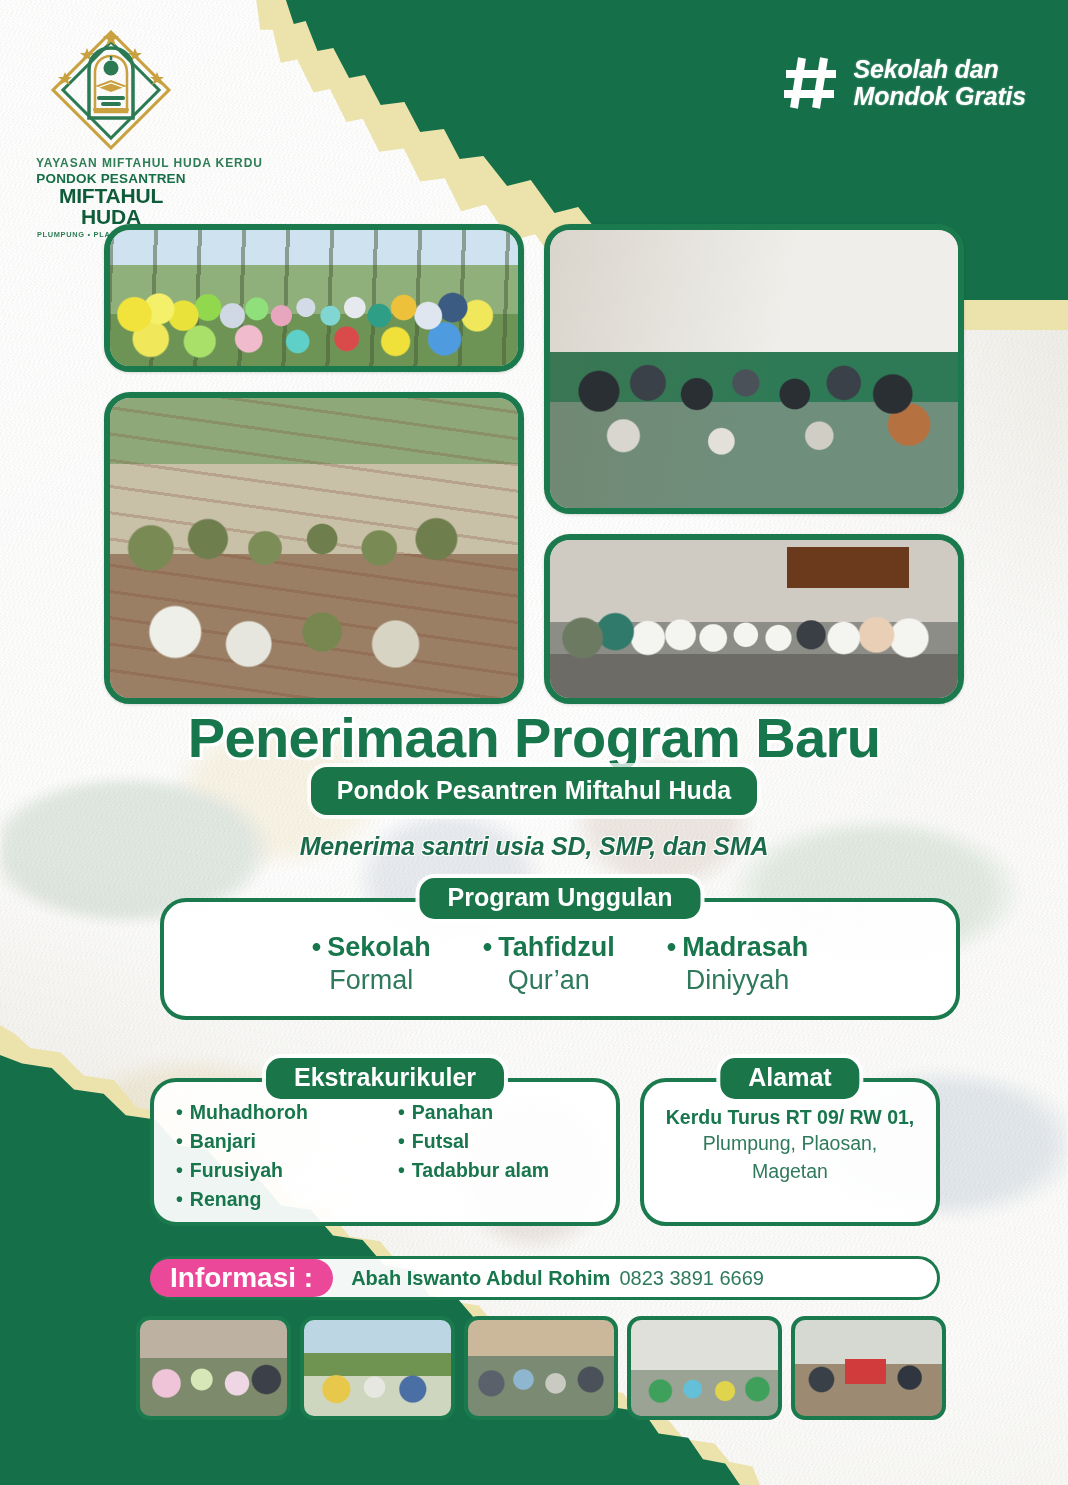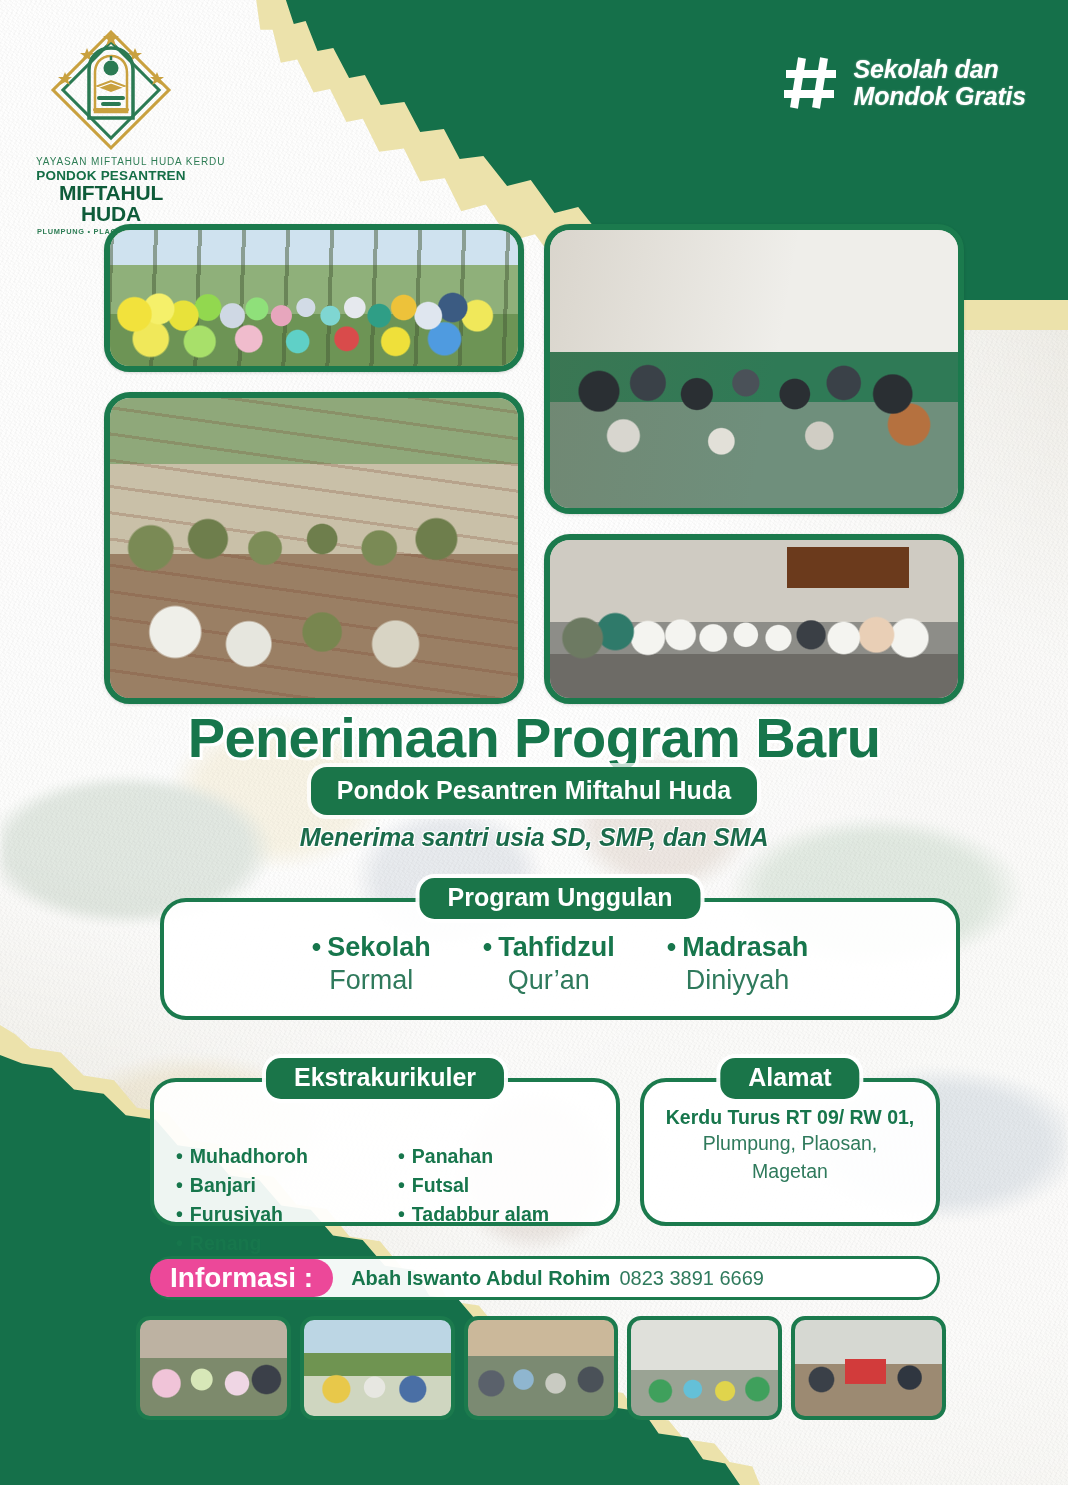--- a/index.html
+++ b/index.html
@@ -80,21 +80,21 @@
     clip-path: polygon(0 0, 0 100%, 100% 100%, 98% 95%, 95% 94%, 93% 89%,
       89% 88%, 87% 83%, 83% 82%, 81% 77%, 77% 76%, 75% 70%, 71% 69%, 69% 64%,
       65% 63%, 62% 57%, 58% 56%, 56% 50%, 52% 49%, 49% 43%, 45% 42%, 42% 36%,
       38% 35%, 35% 29%, 31% 28%, 28% 22%, 24% 21%, 21% 15%, 17% 14%, 14% 9%,
       10% 8%, 7% 3%, 3% 2%);
   }
 
   
   .logo-wrap{ position:absolute; left:36px; top:26px; width:150px; text-align:center; }
   .emblem{ width:140px; height:128px; margin:0 auto; display:block; }
-  .logo-l1{ font-size:10px; letter-spacing:.9px; font-weight:400; color:#2e7d55; margin-top:2px; white-space:nowrap;}
+  .logo-l1{ font-size:12px; letter-spacing:.9px; font-weight:700; color:#2e7d55; margin-top:2px; white-space:nowrap;}
   .logo-l2{ font-size:13.5px; letter-spacing:.2px; font-weight:800; color:#156e46; margin-top:1px;}
   .logo-l3{ font-size:21px; letter-spacing:-.2px; font-weight:900; color:#0f5c3a; line-height:1.02; margin-top:-1px;}
   .logo-l4{ font-size:7.4px; letter-spacing:.7px; font-weight:700; color:#2e7d55; margin-top:2px;}
 
   
   .hashtag{ position:absolute; right:42px; top:52px; display:flex; align-items:center; gap:12px;}
   .hash-glyph{ width:62px; height:62px; }
   .hash-text{
     color:#ffffff; font-weight:900; font-style:italic; font-size:25px; line-height:1.08;
     letter-spacing:-.2px;
@@ -218,21 +218,21 @@
     line-height:1.06;
   }
   .h-pill{
     display:inline-block; margin-top:0;
     background:#1a7549; color:#fff;
     font-size:25px; font-weight:800; letter-spacing:.1px;
     padding:9px 26px 10px; border-radius:16px;
     box-shadow:0 0 0 4px rgba(255,255,255,.75);
   }
   .h-sub{
-    margin-top:8px; font-size:25px; font-style:italic; font-weight:700;
+    margin-top:17px; font-size:25px; font-style:italic; font-weight:700;
     color:#1b6b4b; letter-spacing:-.2px;
     text-shadow:1px 1px 0 #fff,-1px -1px 0 #fff,1px -1px 0 #fff,-1px 1px 0 #fff;
   }
 
   
   .card{
     position:absolute;
     border:4px solid #1b7a4d; border-radius:26px;
     background:rgba(255,255,255,.93);
   }
@@ -254,21 +254,21 @@
   .prog-b{ font-size:27px; font-weight:800; color:#17764c; white-space:nowrap; }
   .prog-b .dot{ color:#17764c; margin-right:6px; }
   .prog-n{ font-size:27px; font-weight:400; color:#2f7a5c; margin-top:2px; }
 
   
   .card-ekstra{ left:150px; top:1078px; width:470px; height:148px; }
   .ek-cols{
     position:absolute; inset:0; display:flex; gap:10px;
     padding:16px 6px 0 22px;
   }
-  .ek-col{ flex:1;margin-top:44px; }
+  .ek-col{ flex:1; }
   .ek-col li{
     list-style:none; font-size:19.5px; font-weight:800; color:#17764c;
     line-height:1.48; white-space:nowrap;
   }
   .ek-col li .dot{ margin-right:7px; }
 
   
   .card-alamat{ left:640px; top:1078px; width:300px; height:148px; }
   .al-body{ position:absolute; inset:0; padding:24px 12px 0; text-align:center; }
   .al-1{ font-size:19.5px; font-weight:800; color:#17764c; white-space:nowrap; }

